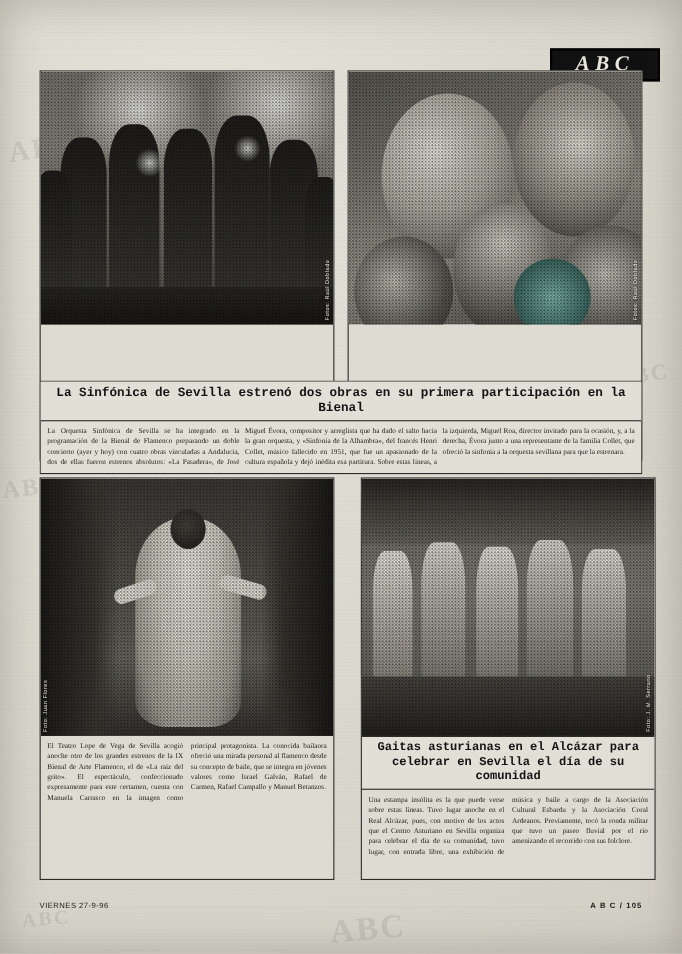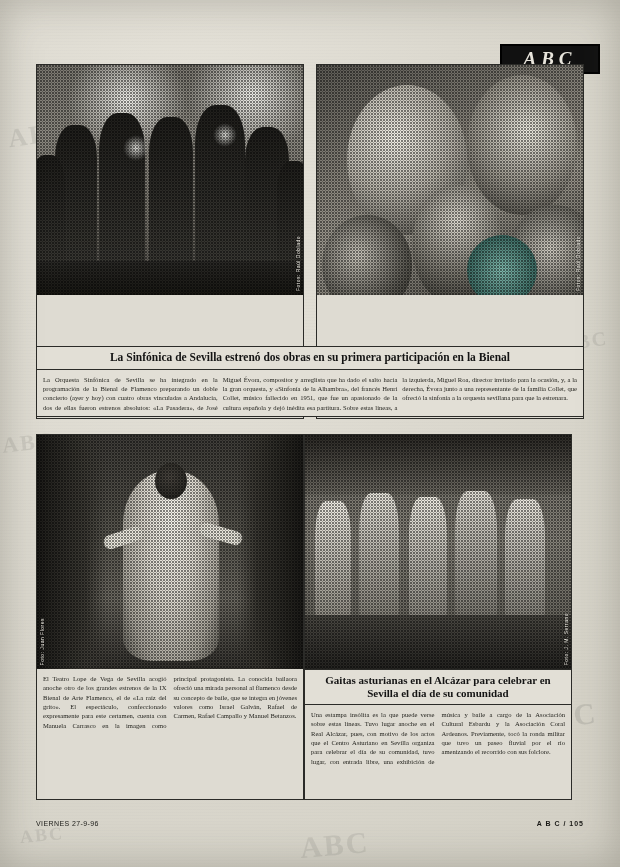--- a/index.html
+++ b/index.html
@@ -76,21 +76,21 @@
   .panel {
     position: absolute;
     border: 1px solid #2b2b28;
     background: #dedbd2;
     box-sizing: border-box;
     overflow: hidden;
   }
   .panel.tl { left: 0;   top: 0;   width: 268px; height: 355px; }
   .panel.tr { left: 280px; top: 0; width: 268px; height: 355px; }
   .panel.bl { left: 0;   top: 370px; width: 268px; height: 366px; }
-  .panel.br { left: 268px; top: 370px; width: 268px; height: 366px; }
+  .panel.br { left: 292px; top: 370px; width: 268px; height: 366px; }
 
   .photo {
     position: relative;
     width: 100%;
     background: #cfccc3;
     overflow: hidden;
   }
   .photo.h1 { height: 230px; }
   .photo.h2 { height: 234px; }
 
@@ -154,21 +154,21 @@
     text-shadow: 0 0 2px #000;
   }
   .credit.right { right: 2px; bottom: 4px; }
   .credit.left  { left: 2px; bottom: 4px; }
 
   .headline {
     border-top: 1px solid #2b2b28;
     border-bottom: 1px solid #2b2b28;
     padding: 4px 6px;
     text-align: center;
-    font-family: Liberation Serif, serif;
+    font-family: Liberation Mono, monospace;
     font-weight: bold;
     font-size: 11.5px;
     line-height: 1.18;
     color: #141414;
     background: #e2dfd6;
   }
   .headline.two { font-size: 11px; }
 
   .body {
     padding: 5px 6px 4px 6px;

